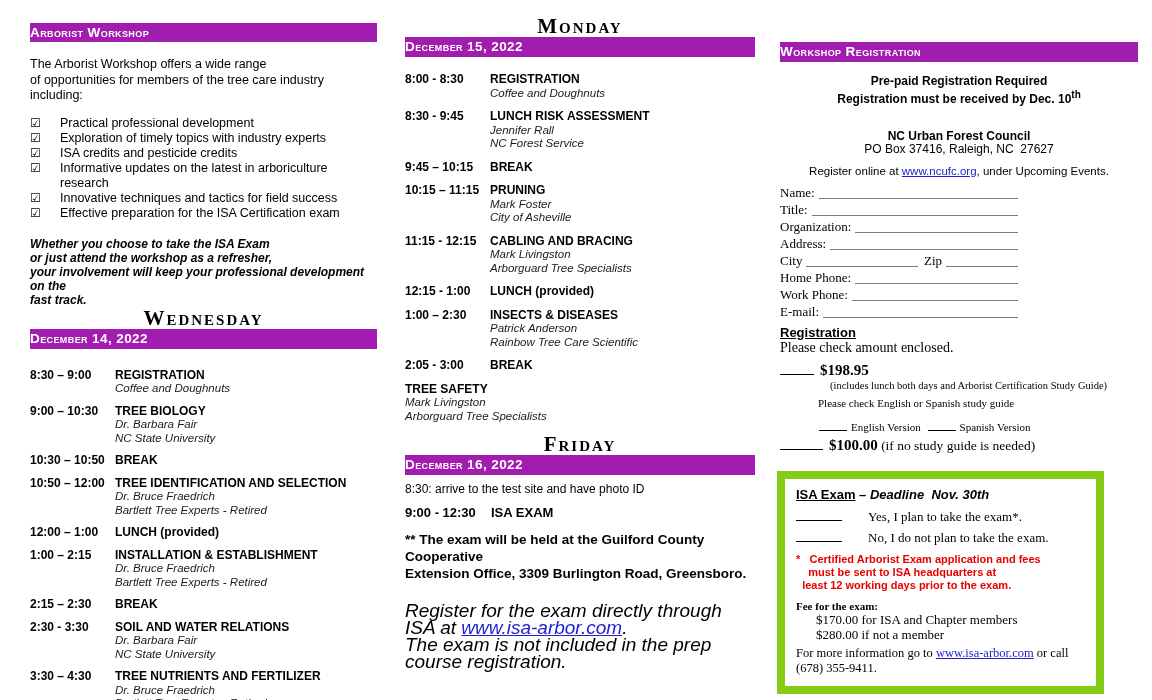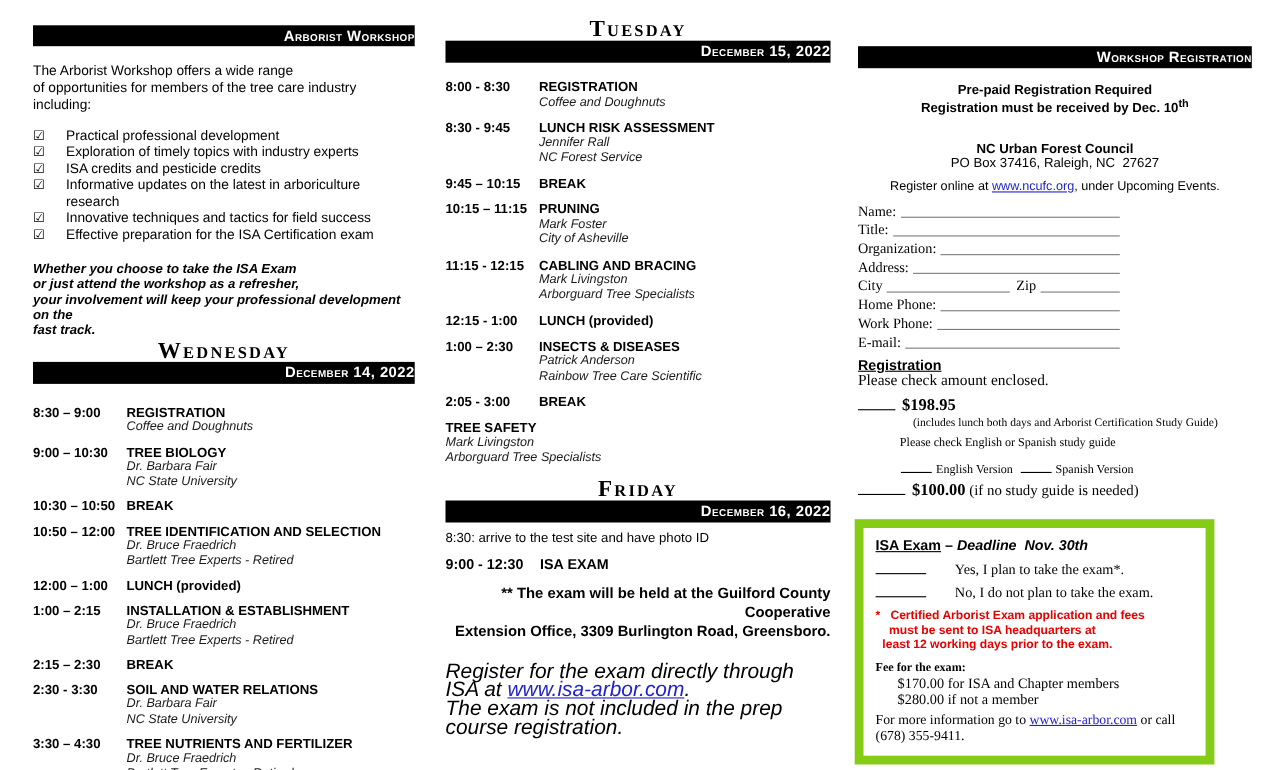--- a/index.html
+++ b/index.html
@@ -9,21 +9,21 @@
     font-family:"Liberation Sans", sans-serif;
     -webkit-font-smoothing:antialiased;
   }
   .col{position:absolute;}
   .col-left{left:30px;top:23px;width:347px;}
   .col-mid{left:405px;top:15px;width:350px;}
   .col-right{left:780px;top:42px;width:358px;}
 
   
   .bar{
-    background:#000000;color:#fff;text-align:right;
+    background:#a21caf;color:#fff;text-align:left;
     font-variant:small-caps;font-weight:bold;font-size:13.5px;
     letter-spacing:.4px;height:20px;line-height:20px;
   }
   .bar-left{height:19px;line-height:19px;}
 
   
   .intro{margin-top:15px;font-size:12.5px;line-height:15.5px;white-space:pre-line;}
   .checklist{margin-top:12px;}
   .check-item{display:flex;font-size:12.5px;line-height:15px;}
   .check-glyph{width:30px;flex:0 0 30px;font-size:12px;}
@@ -45,21 +45,21 @@
   .time{flex:0 0 85px;font-weight:bold;font-size:12px;line-height:13.5px;}
   .sbody{flex:1;}
   .stitle{font-weight:bold;font-size:12px;line-height:13.5px;}
   .sline{font-style:italic;font-size:11.5px;line-height:13.5px;color:#1a1a1a;}
 
   
   .friday-title{}
   .arrive{margin-top:7px;font-size:12px;line-height:15px;text-align:left;}
   .examrow{margin-top:8px;display:flex;font-weight:bold;font-size:13px;line-height:16px;}
   .examrow .etime{flex:0 0 86px;}
-  .location{margin-top:10px;font-weight:bold;font-size:13.5px;line-height:17px;white-space:pre-line;text-align:right;}
+  .location{margin-top:10px;font-weight:bold;font-size:13.5px;line-height:17px;white-space:pre-line;}
   .regexam{margin-top:20px;font-style:italic;font-size:19px;line-height:17px;}
   a.link{color:#2222cc;text-decoration:underline;cursor:pointer;font-style:inherit;}
 
   
   .prepaid{margin-top:12px;text-align:center;font-weight:bold;font-size:12px;line-height:14px;}
   .sendto{margin-top:24px;font-size:12px;line-height:13px;font-weight:bold;}
   .sendto .l1{padding-left:23px;}
   .sendto .l2{text-align:center;}
   .sendto .l3{text-align:center;font-weight:normal;white-space:pre-wrap;}
   .online{margin-top:9px;text-align:center;font-size:11.5px;line-height:13px;}
@@ -237,21 +237,21 @@
             <div class="sline">Dr. Bruce Fraedrich</div>
             <div class="sline">Bartlett Tree Experts - Retired</div>
           </div>
         </div>
       </div>
 
   </div>
 </div>
 
 <div class="col col-mid">
-  <div class="day-title">Tuesday</div>
+  <div class="day-title">Monday</div>
   <div class="bar">December 15, 2022</div>
 
   <div class="sessions sessions-mid">
 
       <div class="session">
         <div class="time">8:00 - 8:30</div>
         <div class="sbody">
           <div class="stitle">REGISTRATION</div>
           <div>
             <div class="sline">Coffee and Doughnuts</div>

